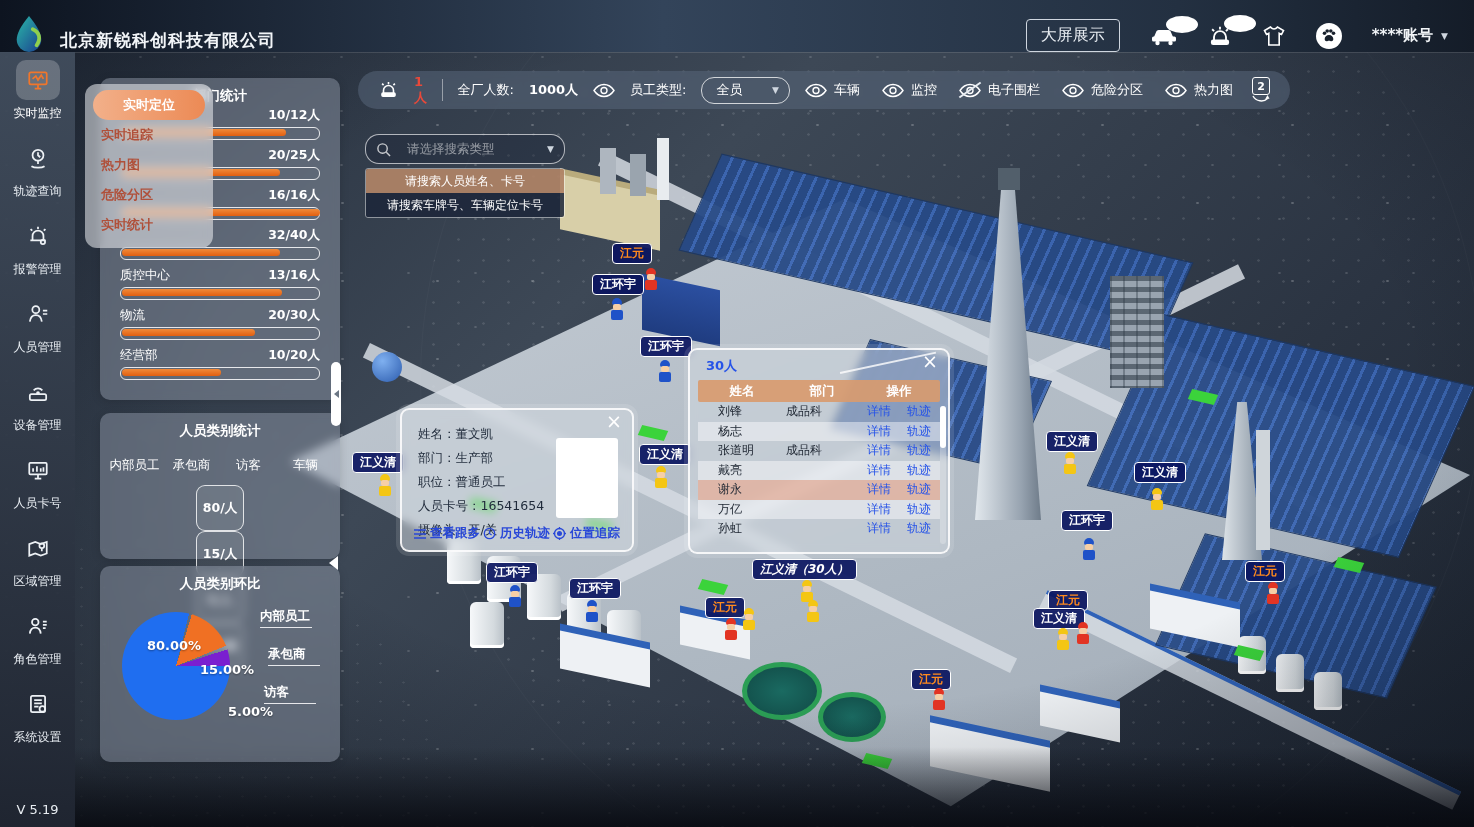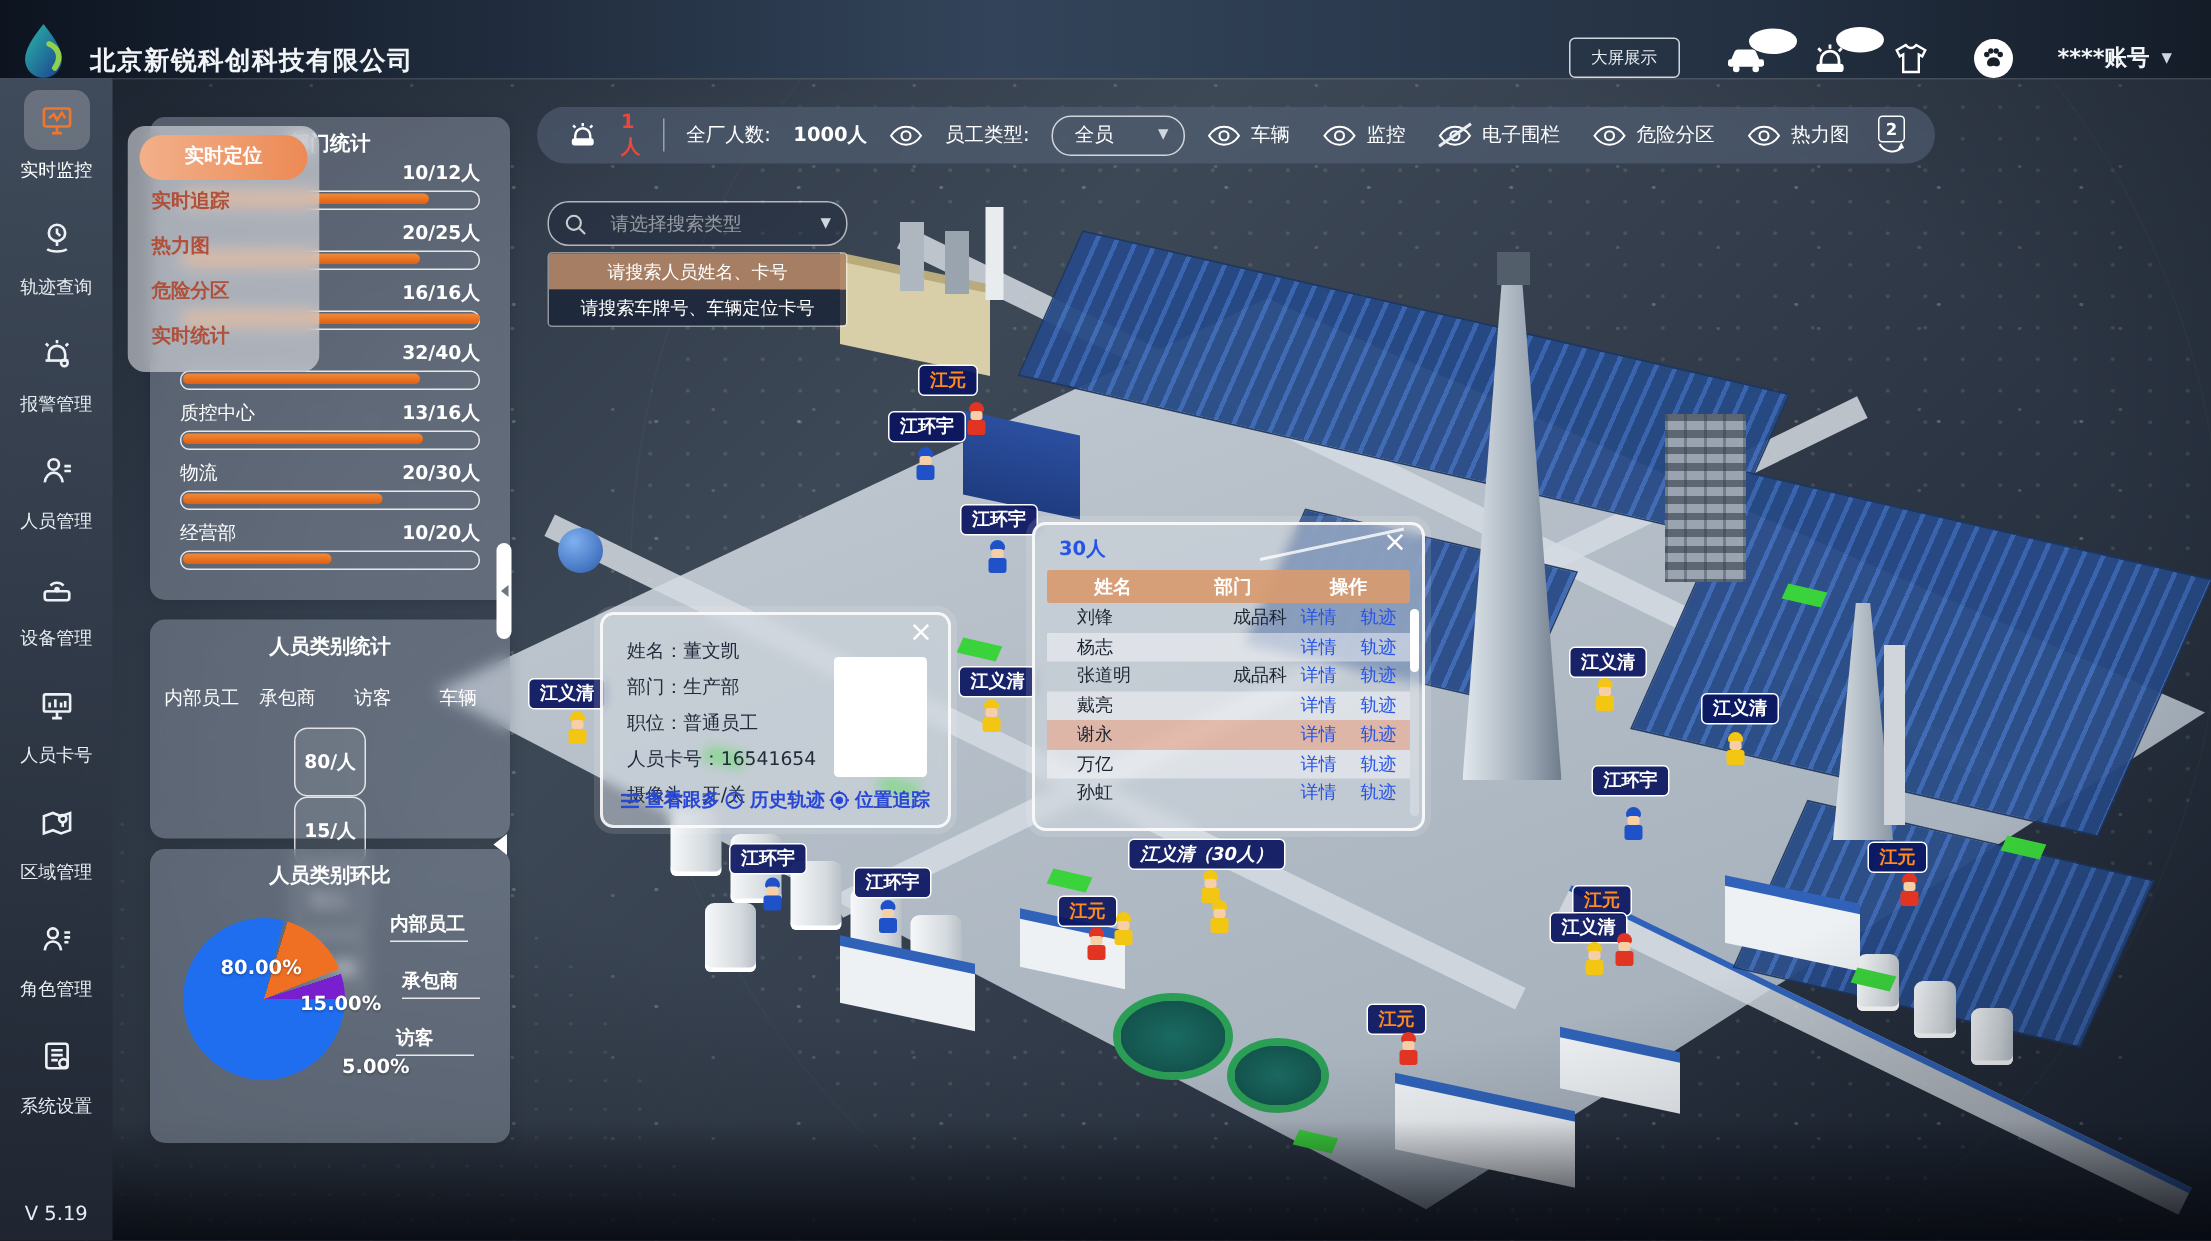--- a/index.html
+++ b/index.html
@@ -77,21 +77,21 @@
   .worker.blue .helmet,.worker.blue .torso{background:#1f52c8;}
   .worker.yellow .helmet,.worker.yellow .torso{background:#f4c614;}
 
   
   .topbar{position:absolute;left:0;top:0;right:0;height:52px;z-index:20;display:flex;align-items:flex-end;
     background:linear-gradient(90deg,#0d1420,#33445a 45%,#233041 80%,#141c28);
     box-shadow:0 1px 0 rgba(255,255,255,.12);}
   .logo{margin:0 14px 0 12px;display:flex;align-items:center;}
   .company{font-size:17px;font-weight:bold;letter-spacing:1px;color:#f2f5f8;}
   .top-right{margin-left:auto;display:flex;align-items:center;gap:30px;padding-right:26px;}
-  .screen-btn{border:1px solid #cfd6df;border-radius:4px;color:#e8edf2;font-size:11px;
+  .screen-btn{border:1px solid #cfd6df;border-radius:4px;color:#e8edf2;font-size:16px;
     padding:5px 14px;background:transparent;cursor:pointer;}
   .hicon{position:relative;display:flex;align-items:center;cursor:pointer;}
   .bubble{position:absolute;top:-10px;left:16px;width:32px;height:17px;background:#fff;border-radius:50%;}
   .paw-wrap{width:26px;height:26px;border-radius:50%;background:#fff;display:flex;align-items:center;justify-content:center;}
   .account{font-size:15px;font-weight:bold;color:#f2f5f8;display:flex;align-items:center;gap:8px;cursor:pointer;}
   .caret{font-size:9px;color:#cfd6df;}
 
   
   .sidebar{position:absolute;left:0;top:52px;bottom:0;width:75px;z-index:20;
     background:linear-gradient(180deg,rgba(66,78,94,.92),rgba(32,38,50,.95));}
@@ -197,21 +197,21 @@
   .table-pop{left:688px;top:348px;width:258px;height:202px;}
   .tp-title{position:absolute;left:16px;top:7px;font-size:13px;font-weight:bold;color:#2653e8;}
   .tp-table{position:absolute;left:8px;right:8px;top:30px;}
   .tp-head{display:flex;height:22px;align-items:center;background:rgba(216,155,111,.92);border-radius:2px;}
   .tp-head span{font-size:12.5px;font-weight:bold;color:#fff;text-align:center;}
   .c-name{width:88px;} .c-dept{width:72px;} .c-ops{flex:1;}
   .tp-row{display:flex;height:19.5px;align-items:center;}
   .tp-row.alt{background:rgba(255,255,255,.45);}
   .tp-row.sel{background:rgba(240,168,138,.6);}
   .tp-row .c-name{font-size:12px;color:#1c2430;padding-left:20px;box-sizing:border-box;}
-  .tp-row .c-dept{font-size:12px;color:#1c2430;text-align:right;}
+  .tp-row .c-dept{font-size:12px;color:#1c2430;text-align:left;}
   .tp-row .c-ops{display:flex;justify-content:center;gap:16px;}
   .tp-link{font-size:12px;color:#2653e8;cursor:pointer;}
   .tbl-scroll{position:absolute;right:2px;top:56px;width:6px;height:138px;background:rgba(255,255,255,.25);border-radius:3px;z-index:15;}
   .tbl-thumb{width:6px;height:42px;background:#fff;border-radius:3px;cursor:pointer;}
 </style>
 </head>
 <body>
 
 <div id="app">
 

